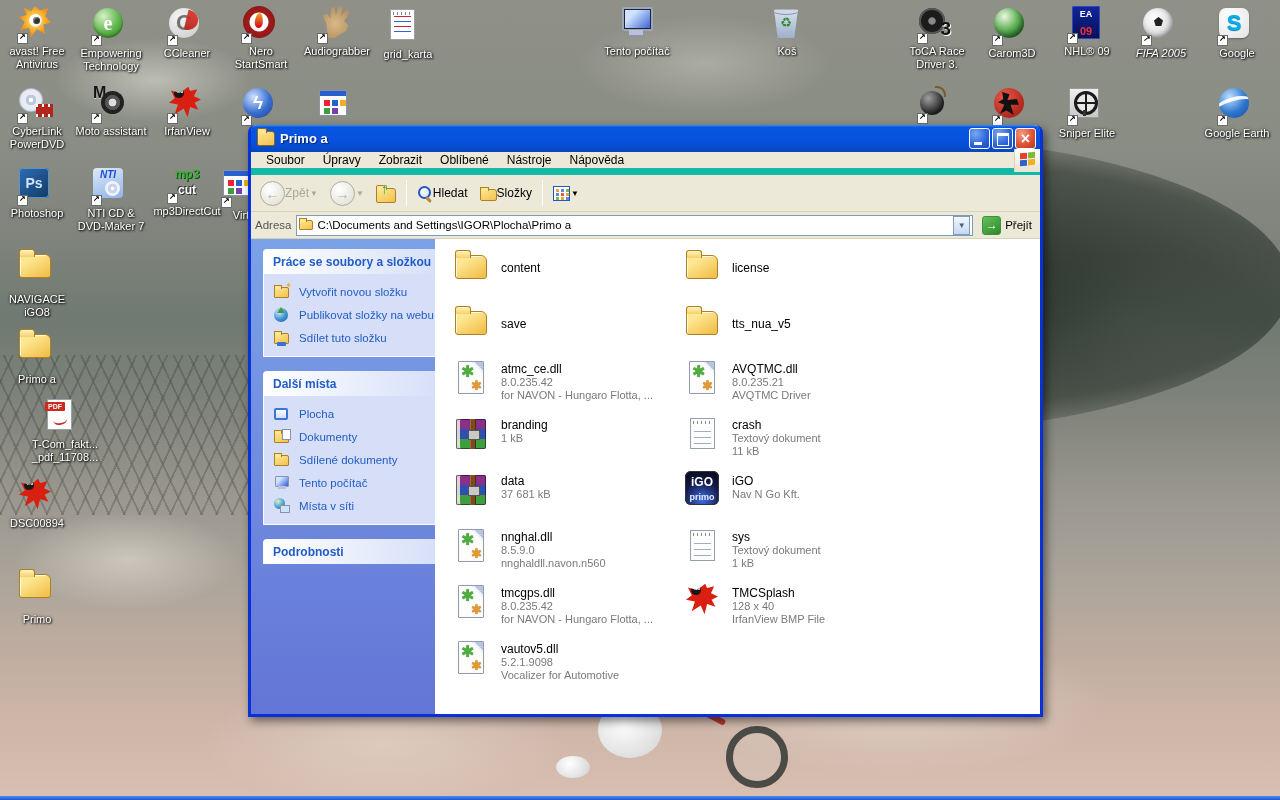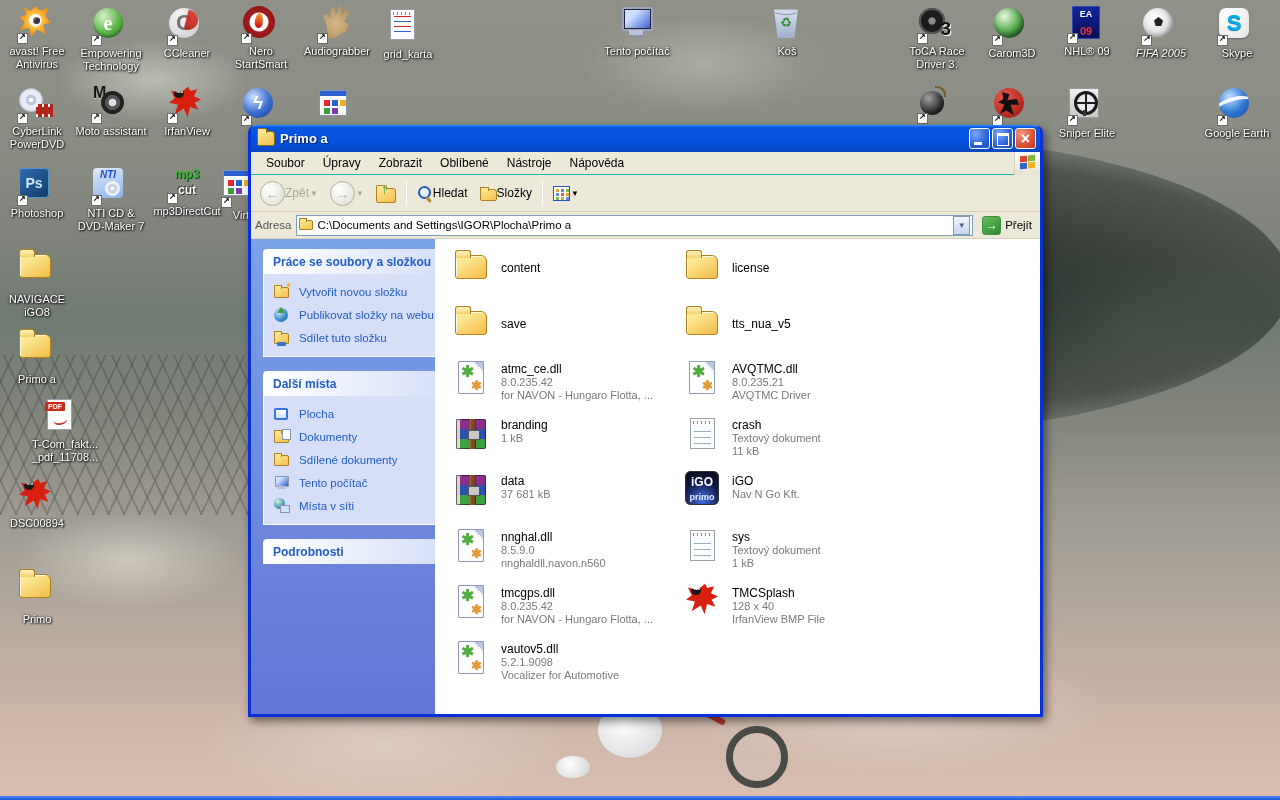--- a/index.html
+++ b/index.html
@@ -177,21 +177,21 @@
     background:linear-gradient(150deg,#fde792,#f2c14e);border:1px solid #8a6a1a;border-radius:1px 3px 2px 2px}
   .title-ficon::before{content:"";position:absolute;top:-4px;left:-1px;width:8px;height:4px;background:#fde792;border:1px solid #8a6a1a;border-bottom:0;border-radius:2px 2px 0 0}
   .title-text{color:#fff;font-weight:bold;font-size:13px;text-shadow:1px 1px 1px #0a246a;flex:1}
   .wbtn{width:21px;height:21px;flex:none;margin-left:2px;border:1px solid #fff;border-radius:3px;position:relative;cursor:pointer}
   .wbtn.minb,.wbtn.maxb{background:radial-gradient(circle at 30% 25%,#7aa8f5,#2a62d8 60%,#1e49b8)}
   .wbtn.minb::after{content:"";position:absolute;left:4px;bottom:3px;width:8px;height:3px;background:#fff}
   .wbtn.maxb::after{content:"";position:absolute;left:4px;top:4px;width:10px;height:9px;border:1px solid #fff;border-top:3px solid #fff}
   .wbtn.closeb{background:radial-gradient(circle at 30% 25%,#f49980,#dd4f32 60%,#b33a20)}
   .wbtn.closeb::after{content:"\00D7";position:absolute;left:0;right:0;top:-1px;text-align:center;color:#fff;font-weight:bold;font-size:16px;line-height:21px}
 
-  .menubar{height:23px;flex:none;display:flex;align-items:center;background:var(--chrome_bg);border-bottom:1px solid #14b8a6;padding-left:6px}
+  .menubar{height:23px;flex:none;display:flex;align-items:center;background:var(--chrome_bg);border-bottom:7px solid #14b8a6;padding-left:6px}
   .menuitems{display:flex;height:100%;align-items:center;flex:1}
   .mitem{padding:2px 9px;font-size:12px;color:#000;cursor:default}
   .logo-well{width:26px;height:23px;flex:none;display:flex;align-items:center;justify-content:center;border-left:1px solid #d8d2bd;background:linear-gradient(#fff,#e6e2d0)}
   .winlogo{position:relative;width:18px;height:16px;display:block}
   .winlogo::before{content:"";position:absolute;left:1px;top:1px;width:7px;height:6px;background:#e1422c;transform:skewY(-6deg);
     box-shadow:8px 0 0 #7eb93c,0 7px 0 #2e63c8,8px 7px 0 #f0b01f}
 
   .toolbar{height:37px;flex:none;display:flex;align-items:center;background:var(--chrome_bg);border-bottom:1px solid #d8d2bd;padding:0 4px;gap:2px}
   .tbtn{display:flex;align-items:center;gap:0;padding:2px 5px;border-radius:3px;font-size:12px;color:#000;cursor:pointer}
   .tbtn.disabled{color:#aca899}
@@ -393,21 +393,21 @@
         <b class="sc"></b>
       </span>
       <span class="dl">FIFA 2005</span>
     </div>
 
     <div class="dt" style="left: 1200px; top: 6px;">
       <span class="dicell">
         <span class="di i-skype"></span>
         <b class="sc"></b>
       </span>
-      <span class="dl">Skype</span>
+      <span class="dl">Google</span>
     </div>
 
     <div class="dt" style="left: 0px; top: 86px;">
       <span class="dicell">
         <span class="di i-powerdvd"></span>
         <b class="sc"></b>
       </span>
       <span class="dl">CyberLink
 PowerDVD</span>
     </div>

